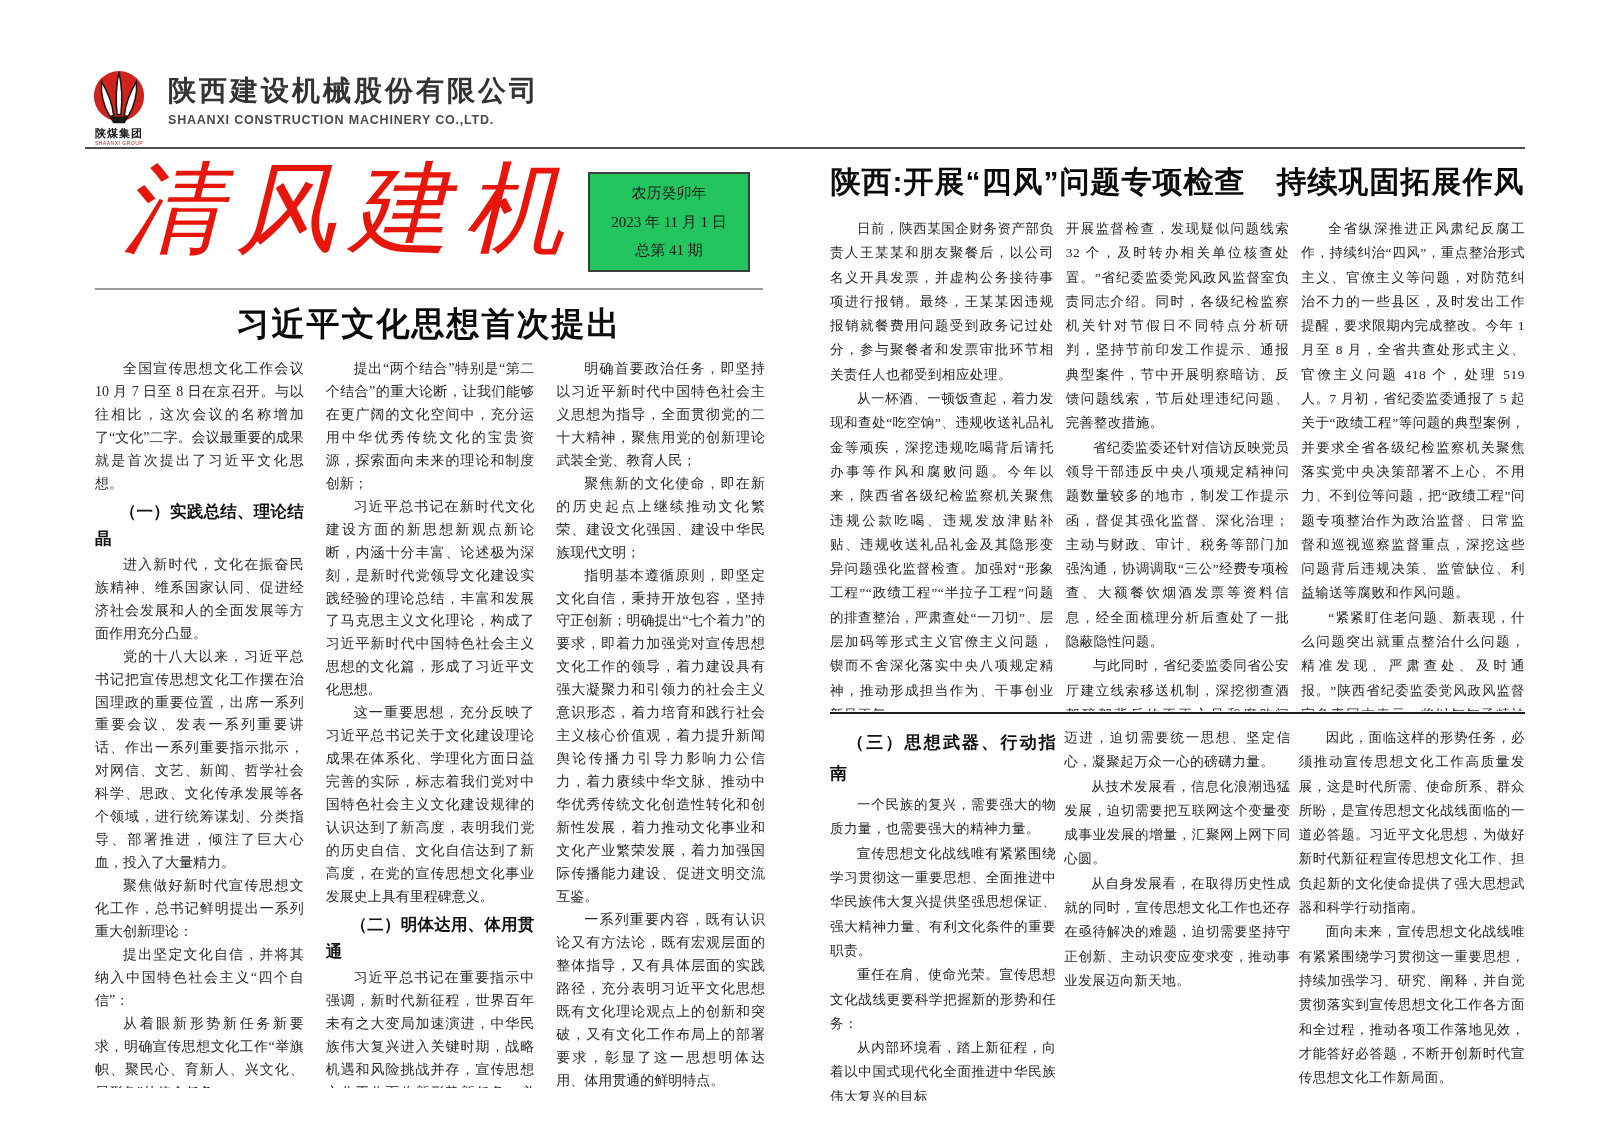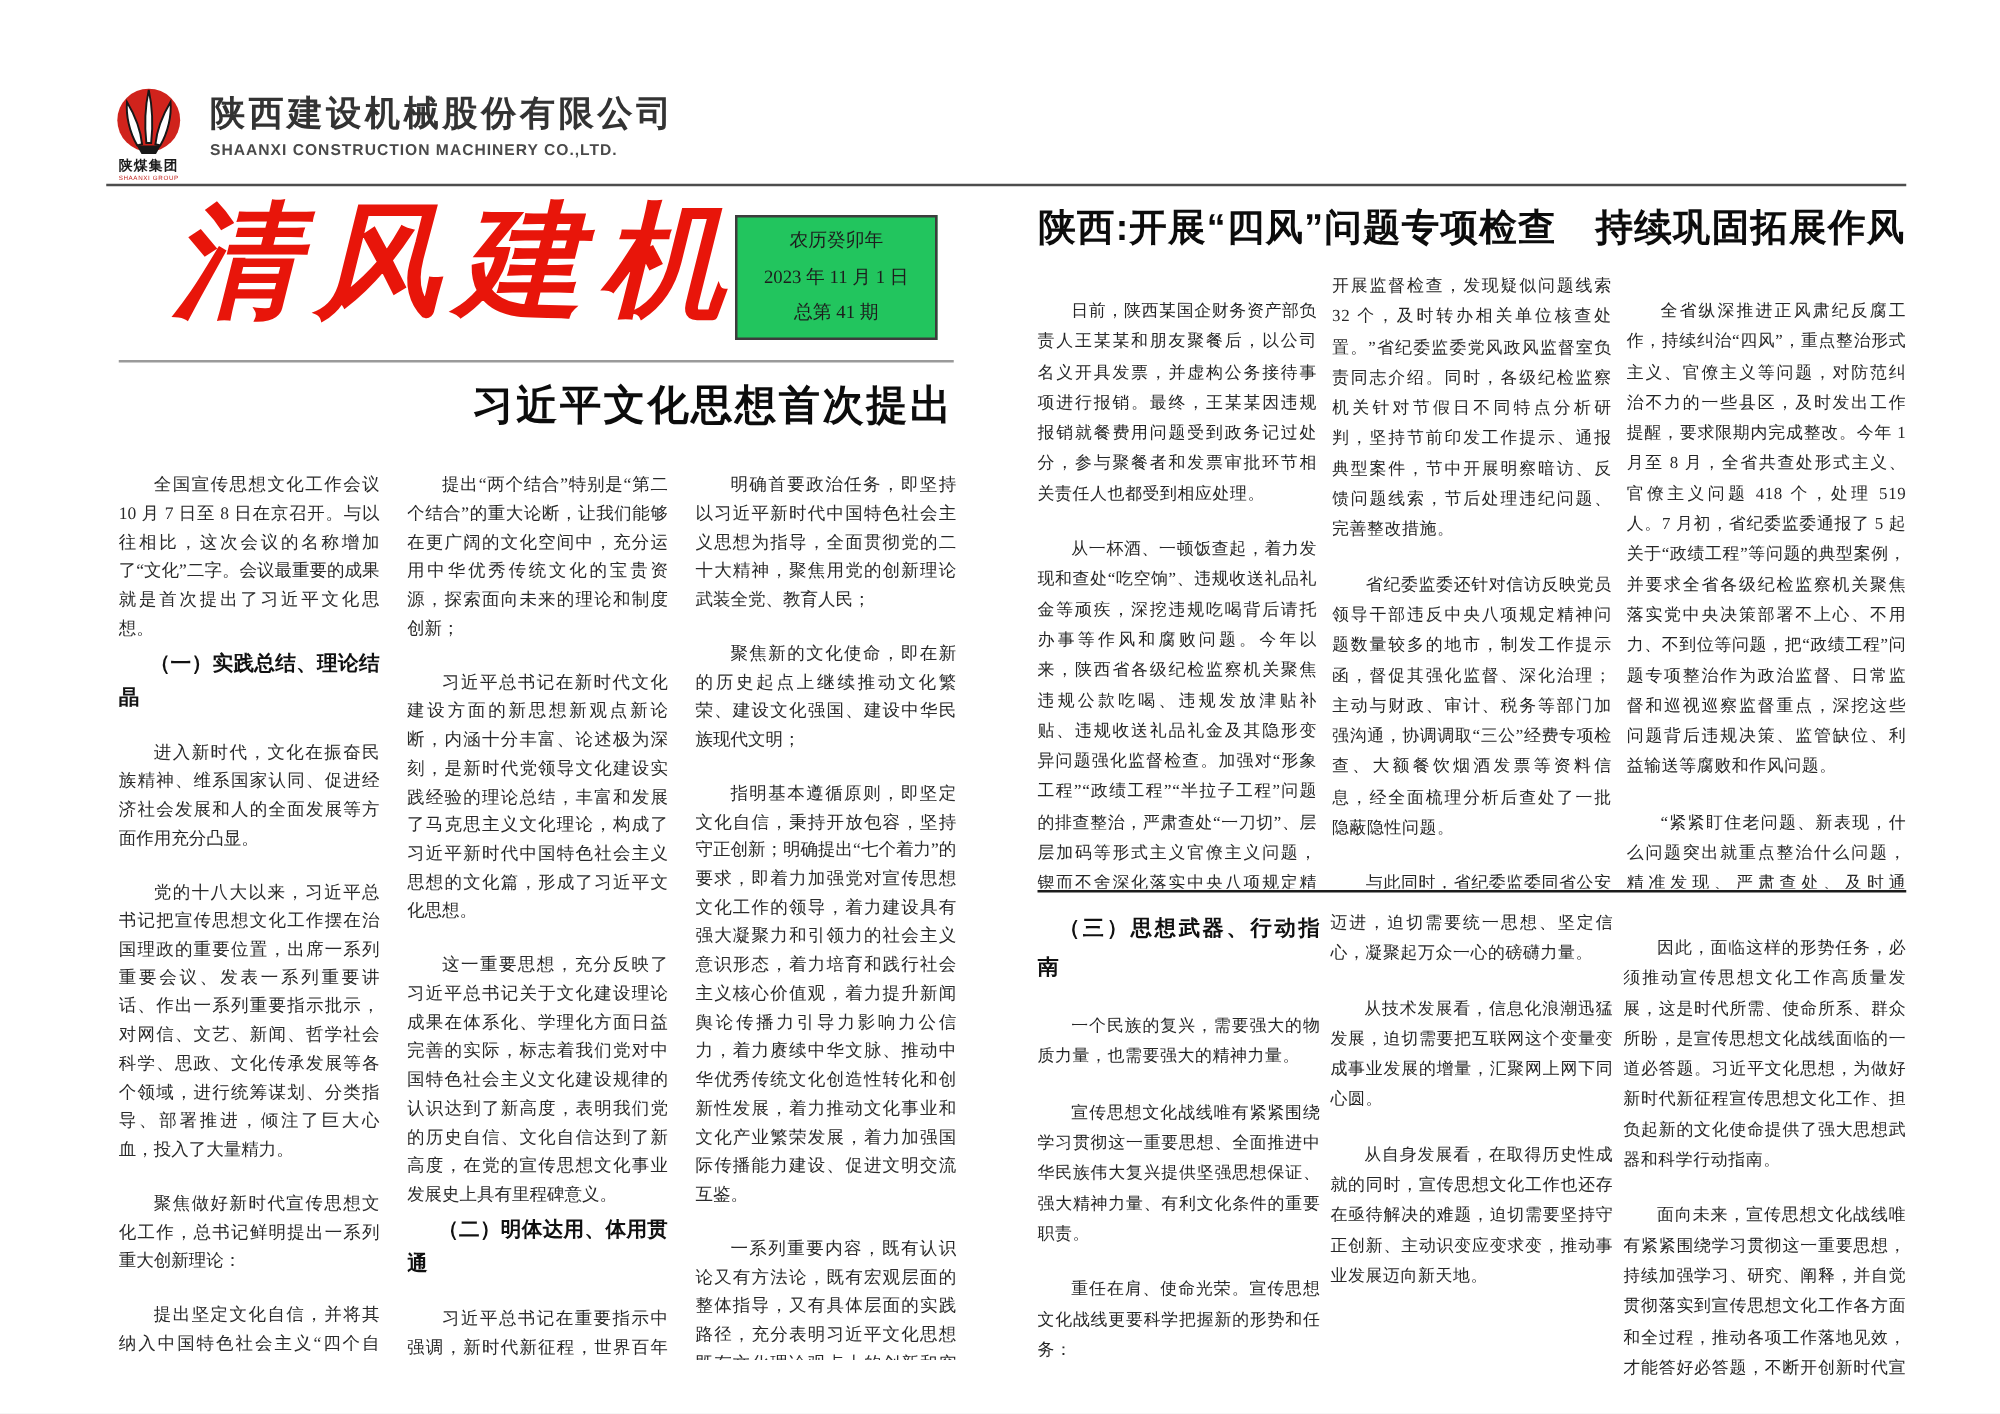--- a/index.html
+++ b/index.html
@@ -12,49 +12,49 @@
   .hdr-logo { position:absolute; left:84px; top:70px; width:70px; text-align:center; }
   .hdr-logo svg { display:block; margin:0 auto; }
   .logo-cap { font-family:Liberation Mono, monospace; font-weight:bold; font-size:11px; color:#1a1a1a; letter-spacing:1px; line-height:1.1; }
   .logo-cap-sub { font-family:"Liberation Sans",sans-serif; font-size:5px; color:#c0201a; letter-spacing:.5px; line-height:1.2; }
   .hdr-text { position:absolute; left:168px; top:76px; }
   .company-cn { font-family:"Liberation Sans",sans-serif; font-weight:bold; font-size:28px; color:#333; letter-spacing:3px; line-height:1.1; }
   .company-en { font-family:"Liberation Sans",sans-serif; font-weight:bold; font-size:12.5px; color:#4a4a4a; letter-spacing:.8px; margin-top:6px; }
   .hdr-rule { position:absolute; left:85px; top:147px; width:1440px; height:2px; background:#4d4d4d; }
 
   
-  .masthead { position:absolute; left:138px; top:150px; width:450px; height:130px;
-    font-family:"Liberation Serif",serif; font-weight:bold; font-style:italic;
+  .masthead { position:absolute; left:122px; top:150px; width:450px; height:130px;
+    font-family:"Liberation Serif",serif; font-weight:normal; font-style:italic;
     font-size:100px; letter-spacing:14px; color:#e8150a; white-space:nowrap; line-height:1.2;text-align:right;}
   .issue-box { position:absolute; left:588px; top:172px; width:158px; height:96px;
     border:2px solid #3c3c3c; display:flex; flex-direction:column; justify-content:center;
     text-align:center; font-size:15px; color:#1d1d1d; line-height:1.9; background:#22c55e; }
 
   
   .left-rule { position:absolute; left:95px; top:288px; width:668px; height:2px; background:#9a9a9a; }
-  .left-title { position:absolute; left:95px; top:302px; width:668px; text-align:right;
+  .left-title { position:absolute; left:95px; top:302px; width:668px; text-align:center;
     font-size:33px; font-weight:bold; color:#0c0c0c; letter-spacing:2px;
     font-family:"Liberation Serif",serif; }
   .left-cols { position:absolute; left:95px; top:358px; width:670px; height:730px;
     display:flex; gap:22px; }
   .lcol { flex:1; font-size:14px; line-height:1.64; text-align:justify; color:#2a2a2a; overflow:hidden; }
 
   
   .right-title { position:absolute; left:830px; top:162px; width:695px; text-align:center;
     font-family:"Liberation Sans",sans-serif; font-weight:bold; font-size:30px; color:#0c0c0c; letter-spacing:1px; }
   .right-cols { position:absolute; left:830px; top:217px; width:695px; height:494px;
     display:flex; gap:12px; }
   .rcol { flex:1; font-size:13.5px; line-height:1.8; letter-spacing:.5px; text-align:justify; color:#262626; overflow:hidden; }
   .right-rule { position:absolute; left:830px; top:712px; width:695px; height:2px; background:#1c1c1c; }
   .bottom-cols { position:absolute; left:830px; top:726px; width:695px; height:375px;
     display:flex; gap:8px; }
 
   
   p { margin:0; }
-  .p   { text-indent:2em;margin-top:20px; }
+  .p   { text-indent:2em; }
   .cont{ text-indent:0; }
   .h   { text-indent:1.5em; font-family:"Liberation Sans",sans-serif; font-weight:bold; font-size:16.5px; color:#111; margin:2px 0; }
   .h3  { text-indent:1em; font-family:"Liberation Sans",sans-serif; font-weight:bold; font-size:17px; color:#111; margin:2px 0 4px 0; }
 </style>
 </head>
 <body>
 
 <div id="page">
 
   <div class="hdr-logo">

